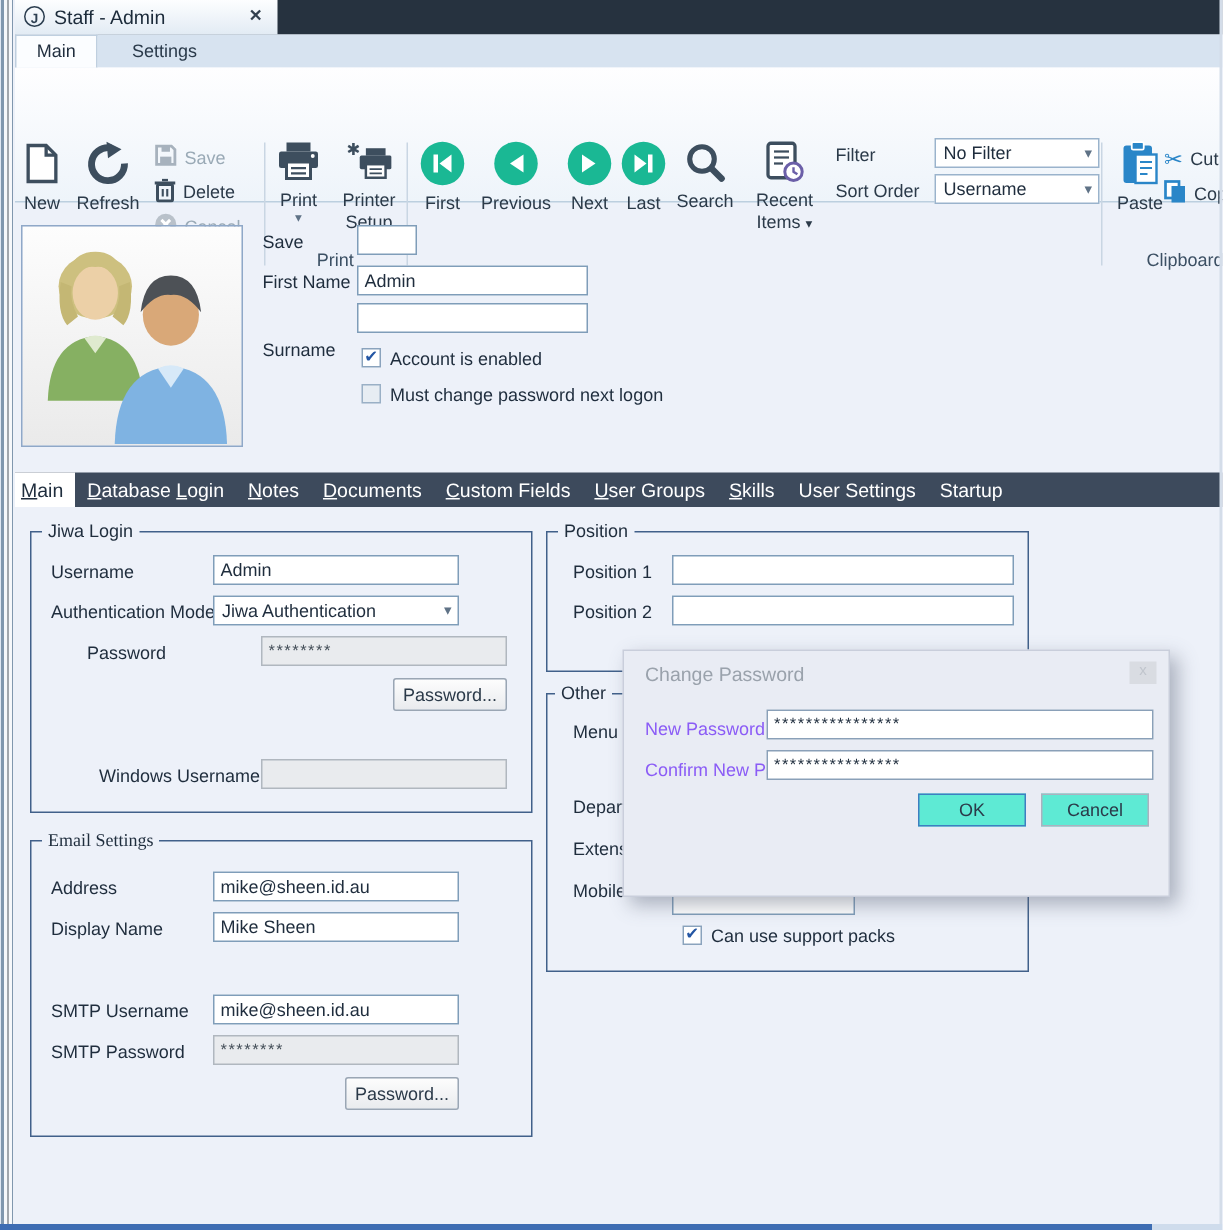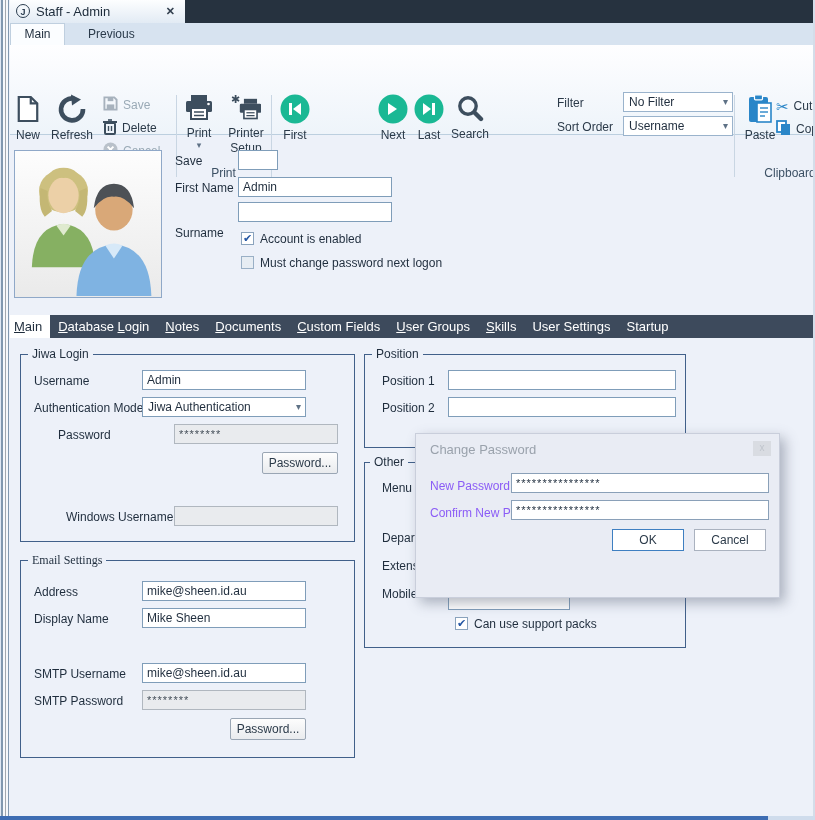--- a/index.html
+++ b/index.html
@@ -75,39 +75,39 @@
 
   
   #dlg{position:absolute;left:415px;top:433px;width:365px;height:165px;background:#e9ecf4;border:1px solid #c9cedb;
        box-shadow:5px 5px 12px rgba(90,100,120,0.45);z-index:10;box-sizing:border-box;}
   #dlg-title{position:absolute;left:14px;top:8px;font-size:13px;color:#9aa2ac;}
   #dlg-close{position:absolute;right:8px;top:7px;width:18px;height:15px;background:#d9dce2;color:#c0c5cd;
              text-align:center;font-size:10px;line-height:14px;cursor:pointer;}
   .dlbl{position:absolute;font-size:12px;color:#8b5cf6;white-space:nowrap;}
   .dinput{position:absolute;height:20px;border:1px solid #8aa0b8;background:#fff;font-family:"Liberation Sans",sans-serif;
           font-size:11px;padding:0 4px;color:#1f2d3d;box-sizing:border-box;letter-spacing:1px;}
-  .dbtn{position:absolute;width:72px;height:22px;background:#ffffff;border:1px solid #aab2bf;font-size:12px;
+  .dbtn{position:absolute;width:72px;height:22px;background:#5eead4;border:1px solid #aab2bf;font-size:12px;
         color:#2b3a49;text-align:center;line-height:20px;box-sizing:border-box;cursor:pointer;}
   #db-ok{border:1px solid #3e7fc1;}
 </style>
 </head>
 <body>
 
 <div id="app">
 
   <div id="topbar"></div>
   <div id="doc-tab">
     <span id="logo">J</span>
     <span id="doc-title">Staff - Admin</span>
     <span id="doc-close">✕</span>
   </div>
 
   <div id="rtab-row"></div>
   <div id="rtab-main">Main</div>
-  <div id="rtab-util">Previous</div>
+  <div id="rtab-util">Settings</div>
 
   <div id="ribbon">
     <div class="rsep" style="left:176px;"></div>
     <div class="rsep" style="left:271px;"></div>
     <div class="rsep" style="left:734px;"></div>
     <div class="rgl" style="left:0;width:176px;">Actions</div>
     <div class="rgl" style="left:176px;width:95px;">Print</div>
     <div class="rgl" style="left:745px;width:90px;">Clipboard</div>
 
     <div class="big" style="left:8px;width:40px;">
@@ -178,20 +178,27 @@
     </div>
 
     <div class="big" style="left:278px;width:34px;">
       <span><svg width="30" height="30" viewBox="0 0 30 30">
             <circle cx="15" cy="15" r="14.5" fill="#1ab894"></circle>
             <rect x="9" y="9" width="3" height="12" fill="#fff"></rect>
             <path d="M21 9 v12 l-8 -6 z" fill="#fff"></path>
           </svg></span>
       <span class="lbl">First</span>
     </div>
+    <div class="big" style="left:316px;width:56px;">
+      <span><svg width="30" height="30" viewBox="0 0 30 30">
+            <circle cx="15" cy="15" r="14.5" fill="#1ab894"></circle>
+            <path d="M20 9 v12 l-9 -6 z" fill="#fff"></path>
+          </svg></span>
+      <span class="lbl">Previous</span>
+    </div>
     <div class="big" style="left:376px;width:34px;">
       <span><svg width="30" height="30" viewBox="0 0 30 30">
             <circle cx="15" cy="15" r="14.5" fill="#1ab894"></circle>
             <path d="M10 9 v12 l9 -6 z" fill="#fff"></path>
           </svg></span>
       <span class="lbl">Next</span>
     </div>
     <div class="big" style="left:413px;width:32px;">
       <span><svg width="30" height="30" viewBox="0 0 30 30">
             <circle cx="15" cy="15" r="14.5" fill="#1ab894"></circle>
@@ -199,20 +206,32 @@
             <rect x="18" y="9" width="3" height="12" fill="#fff"></rect>
           </svg></span>
       <span class="lbl">Last</span>
     </div>
     <div class="big" style="left:449px;width:42px;">
       <span><svg width="28" height="29" viewBox="0 0 28 29">
             <circle cx="12" cy="12" r="8.2" fill="none" stroke="#3d4e5e" stroke-width="3.4"></circle>
             <line x1="18.5" y1="18.5" x2="25" y2="25" stroke="#3d4e5e" stroke-width="4.4" stroke-linecap="round"></line>
           </svg></span>
       <span class="lbl">Search</span>
+    </div>
+    <div class="big" style="left:497px;width:52px;">
+      <span><svg width="26" height="28" viewBox="0 0 26 28">
+            <rect x="2" y="1.5" width="18" height="23" rx="2" fill="#fff" stroke="#3d4e5e" stroke-width="2.2"></rect>
+            <line x1="6" y1="7" x2="16" y2="7" stroke="#3d4e5e" stroke-width="1.5"></line>
+            <line x1="6" y1="11" x2="16" y2="11" stroke="#3d4e5e" stroke-width="1.5"></line>
+            <line x1="6" y1="15" x2="12" y2="15" stroke="#3d4e5e" stroke-width="1.5"></line>
+            <circle cx="19" cy="20.5" r="5.8" fill="#fff" stroke="#6b5fa8" stroke-width="2"></circle>
+            <path d="M19 17.5 v3 l2.6 1.6" stroke="#6b5fa8" stroke-width="1.6" fill="none"></path>
+          </svg></span>
+      <span class="lbl">Recent</span>
+      <span class="lbl"><span>Items</span> <span style="font-size:9px;">▾</span></span>
     </div>
     <span class="rlbl" style="left:557px;top:51px;">Filter</span>
     <div class="combo" style="left:623px;top:47px;width:110px;">
       <span class="cval">No Filter</span>
       <span class="caret">▾</span>
     </div>
     <span class="rlbl" style="left:557px;top:75px;">Sort Order</span>
     <div class="combo" style="left:623px;top:71px;width:110px;">
       <span class="cval">Username</span>
       <span class="caret">▾</span>

